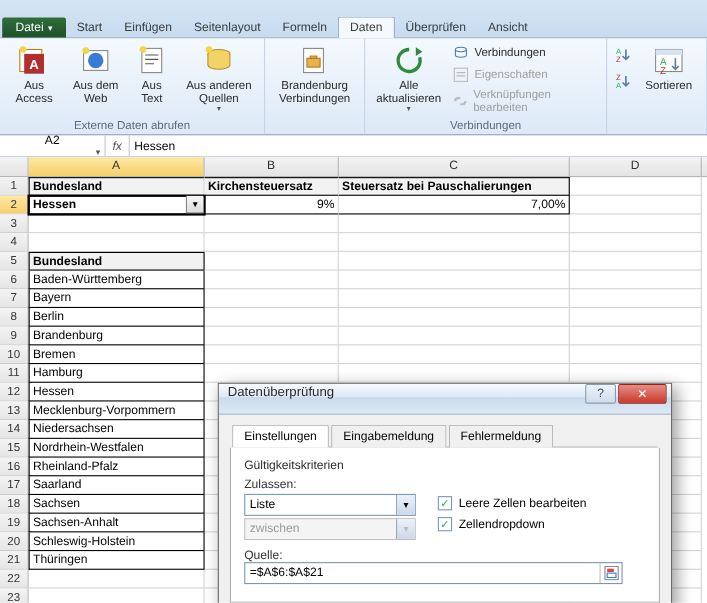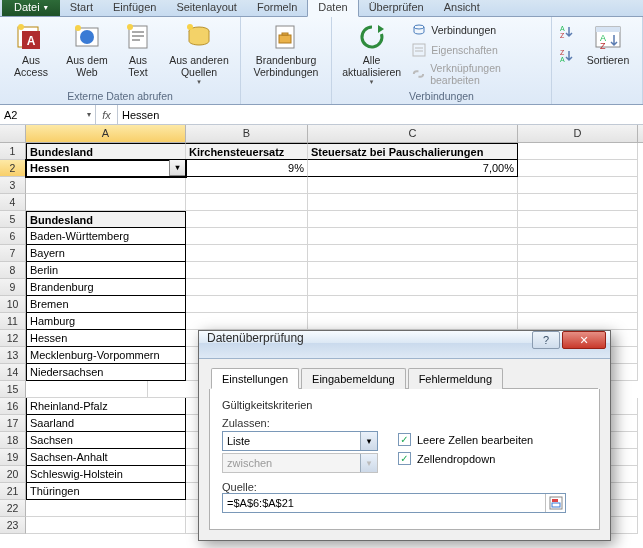--- a/index.html
+++ b/index.html
@@ -1,39 +1,39 @@
 <!DOCTYPE html>
 <html><head>
 <meta charset="utf-8">
 <style>
   * { box-sizing: border-box; margin: 0; padding: 0; font-family: "Segoe UI", Tahoma, sans-serif; }
   body { width: 643px; height: 548px; background: #fff; font-size: 11px; overflow: hidden; }
 
   
-  .tabstrip { display: flex; align-items: flex-end; height: 17px; background: linear-gradient(#d6e5f3,#c7dbf0); border-bottom: 1px solid #8ba0bc; }
+  .tabstrip { display: flex; align-items: flex-end; height: 35px; background: linear-gradient(#d6e5f3,#c7dbf0); border-bottom: 1px solid #8ba0bc; }
   .file-tab { background: linear-gradient(#2f6e3a,#1e5128); color: #fff; padding: 3px 12px; font-size: 11px; border-radius: 2px 2px 0 0; margin-left: 2px; display: flex; align-items: center; gap: 4px; }
   .file-tab .tri { font-size: 8px; }
   .ribtab { padding: 3px 10px; font-size: 11px; color: #3b3b3b; cursor: pointer; }
   .ribtab.active { background: #f4f9fe; border: 1px solid #8ba0bc; border-bottom: 1px solid #f4f9fe; border-radius: 2px 2px 0 0; margin-bottom: -1px; }
 
   
   .ribbon { background: linear-gradient(#f4f9fe,#dde9f7); border-bottom: 1px solid #8ba0bc; height: 88px; display: flex; }
   .grp { border-right: 1px solid #c5d4e6; padding: 2px 6px 0 6px; display: flex; flex-direction: column; justify-content: space-between; }
   .grp-row { display: flex; gap: 6px; align-items: flex-start; }
   .bigbtn { display: flex; flex-direction: column; align-items: center; width: 50px; padding-top: 2px; font-size: 10.5px; text-align: center; color: #2b2b2b; cursor: pointer; line-height: 1.1; }
   .bigbtn .ic { width: 32px; height: 32px; margin-bottom: 2px; }
   .bigbtn .tri { font-size: 7px; color: #555; }
   .grp-label { text-align: center; font-size: 10.5px; color: #5a6b82; padding-bottom: 2px; }
   .smallrow { font-size: 10.5px; color: #2b2b2b; display: flex; align-items: center; gap: 4px; padding: 1px 0; }
   .smallrow.disabled { color: #a0a0a0; }
   .smallic { width: 16px; height: 16px; display: inline-block; }
 
   
   .fbar { display: flex; align-items: stretch; border-bottom: 1px solid #c1c9d4; height: 20px; }
-  .namebox { width: 96px; border-right: 1px solid #c1c9d4; display: flex; align-items: center; padding: 0 4px; font-size: 11px; justify-content: center; }
+  .namebox { width: 96px; border-right: 1px solid #c1c9d4; display: flex; align-items: center; padding: 0 4px; font-size: 11px; justify-content: center; flex-direction: column; }
   .namebox .dd { font-size: 8px; color: #555; margin-left: auto; }
   .fxlabel { width: 22px; display: flex; align-items: center; justify-content: center; font-style: italic; color: #555; border-right: 1px solid #c1c9d4; }
   .fxval { flex: 1; display: flex; align-items: center; padding: 0 4px; font-size: 11px; }
 
   
   .grid { position: relative; }
   .gridhead { display: flex; background: linear-gradient(#f3f3f3,#e4e4e4); border-bottom: 1px solid #b5b5b5; height: 18px; }
   .corner { width: 26px; border-right: 1px solid #b5b5b5; }
   .colh { border-right: 1px solid #b5b5b5; text-align: center; font-size: 11px; color: #333; line-height: 17px; }
   .colh.sel { background: linear-gradient(#fde9a6,#f8cf6a); }
@@ -342,20 +342,21 @@
     </div>
   <div class="row">
       <div class="rowh">14</div>
       <div class="cell cA lcell">Niedersachsen</div>
       <div class="cell cB"></div>
       <div class="cell cC"></div>
       <div class="cell cD"></div>
     </div>
   <div class="row">
       <div class="rowh">15</div>
+      <div class="cell cA lcell">Nordrhein-Westfalen</div>
       <div class="cell cB"></div>
       <div class="cell cC"></div>
       <div class="cell cD"></div>
     </div>
   <div class="row">
       <div class="rowh">16</div>
       <div class="cell cA lcell">Rheinland-Pfalz</div>
       <div class="cell cB"></div>
       <div class="cell cC"></div>
       <div class="cell cD"></div>

